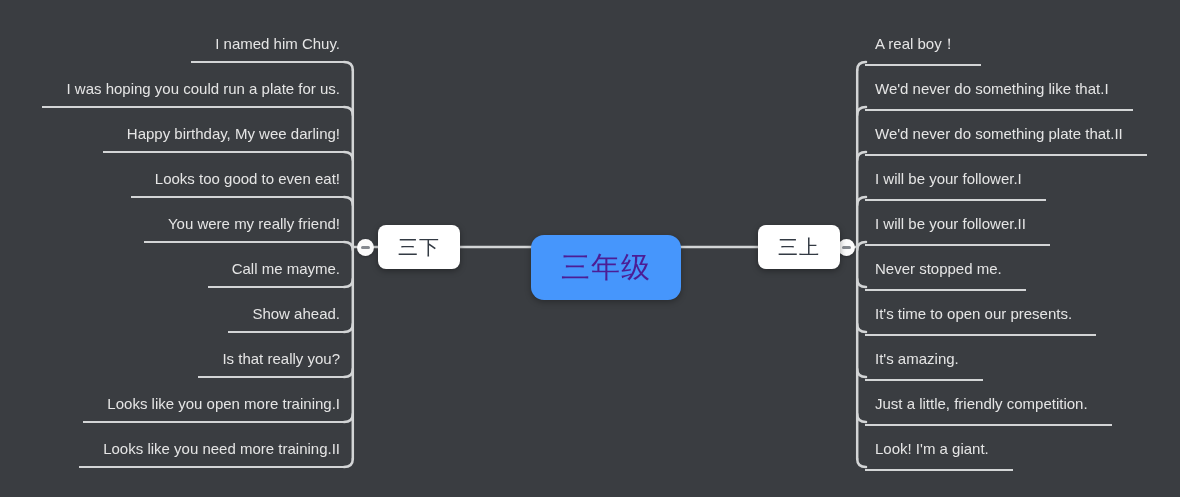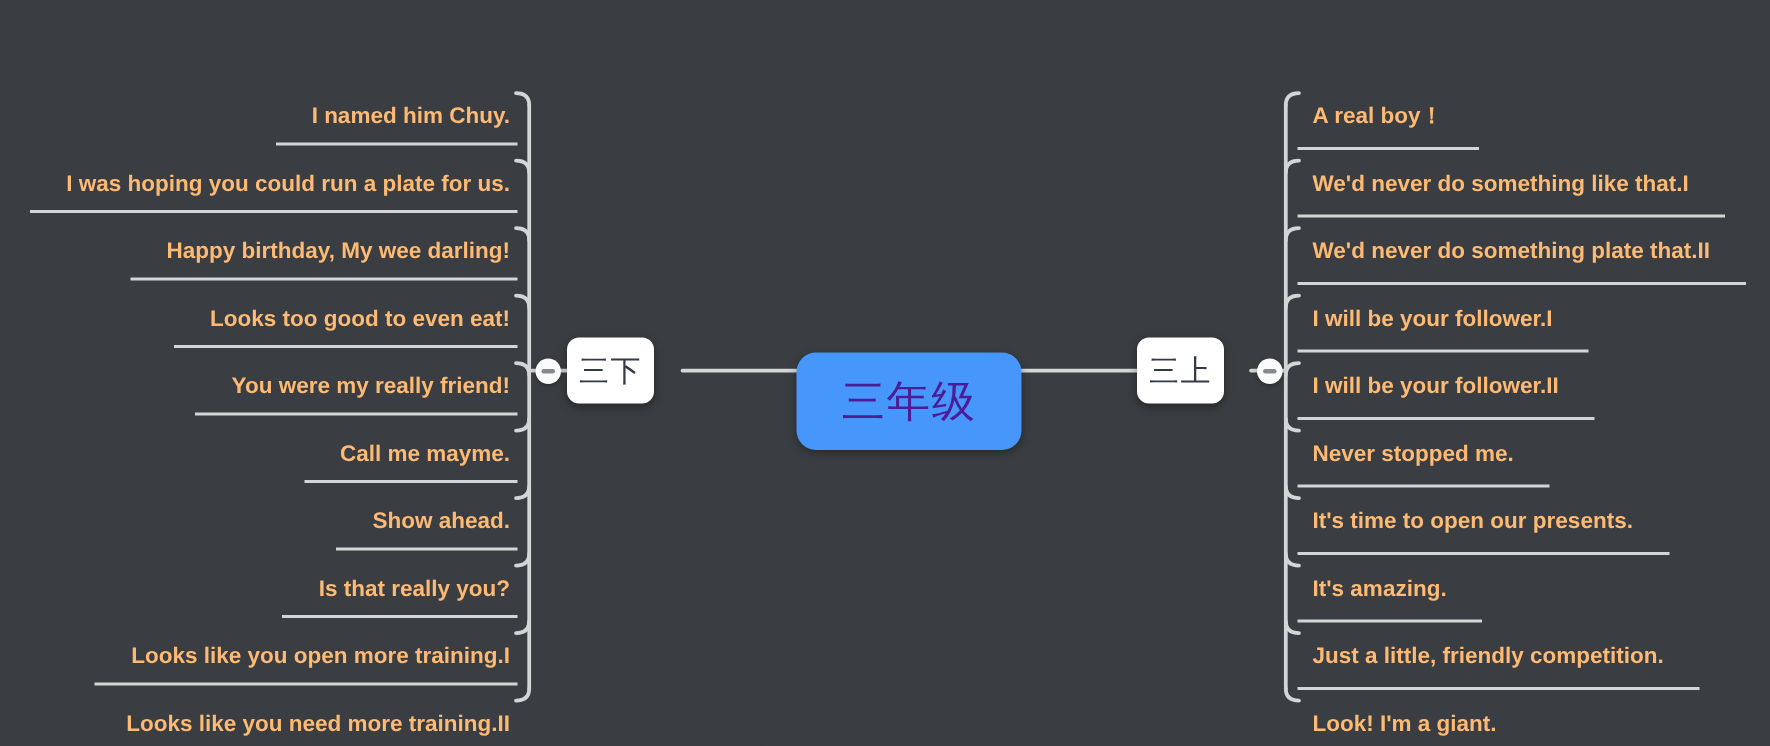--- a/index.html
+++ b/index.html
@@ -10,40 +10,39 @@
     overflow:hidden;
     font-family:"Liberation Sans","DejaVu Sans",sans-serif;
   }
   
   #connectors{position:absolute;left:0;top:0;pointer-events:none;}
 
   
   .leaf{
     position:absolute;
     white-space:nowrap;
-    color:#fdba74;
+    color:#e5e5e5;
     font-size:15px;
-    font-weight:700;
+    font-weight:400;
     line-height:20px;
     border-bottom:2.5px solid #d3d5d6;
-    margin-top:34px;
   }
   .leaf.left{right:835px;padding:5px 5px 7px 24px;}
   .leaf.right{left:865px;padding:5px 24px 10px 10px;}
   .r1{top:29px}.r2{top:74px}.r3{top:119px}.r4{top:164px}.r5{top:209px}
   .r6{top:254px}.r7{top:299px}.r8{top:344px}.r9{top:389px}.r10{top:434px}
 
   
   .node{
     position:absolute;
     display:flex;align-items:center;justify-content:center;
     box-sizing:border-box;
   }
   .sub-node{
-    width:58px;height:44px;top:225px;
+    width:82px;height:44px;top:225px;
     background:#ffffff;border-radius:8px;
     color:#333a43;font-size:20px;font-weight:400;
     box-shadow:0 2px 6px rgba(0,0,0,0.35);
     letter-spacing:1px;
   }
   .sub-left{left:378px;}
   .sub-right{left:758px;}
   .root-node{
     left:531px;top:215px;width:150px;height:65px;
     background:#4696fc;border-radius:13px;

